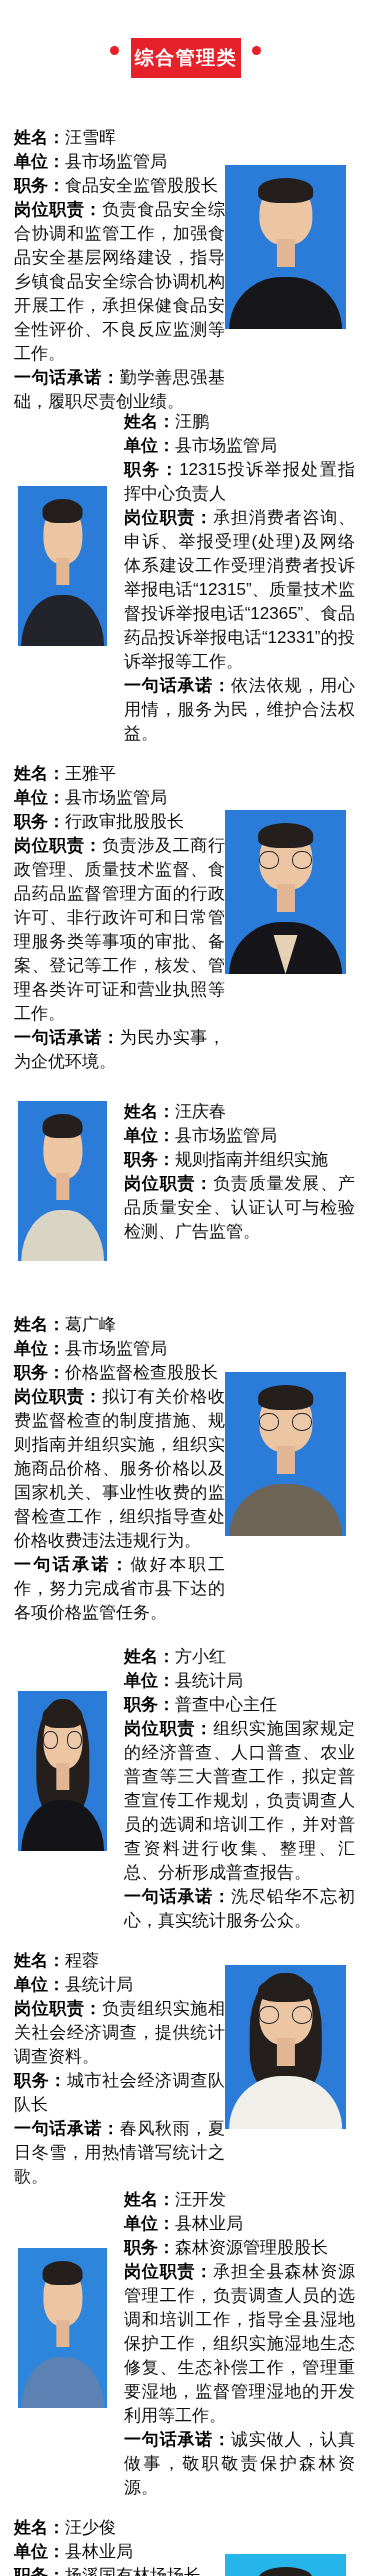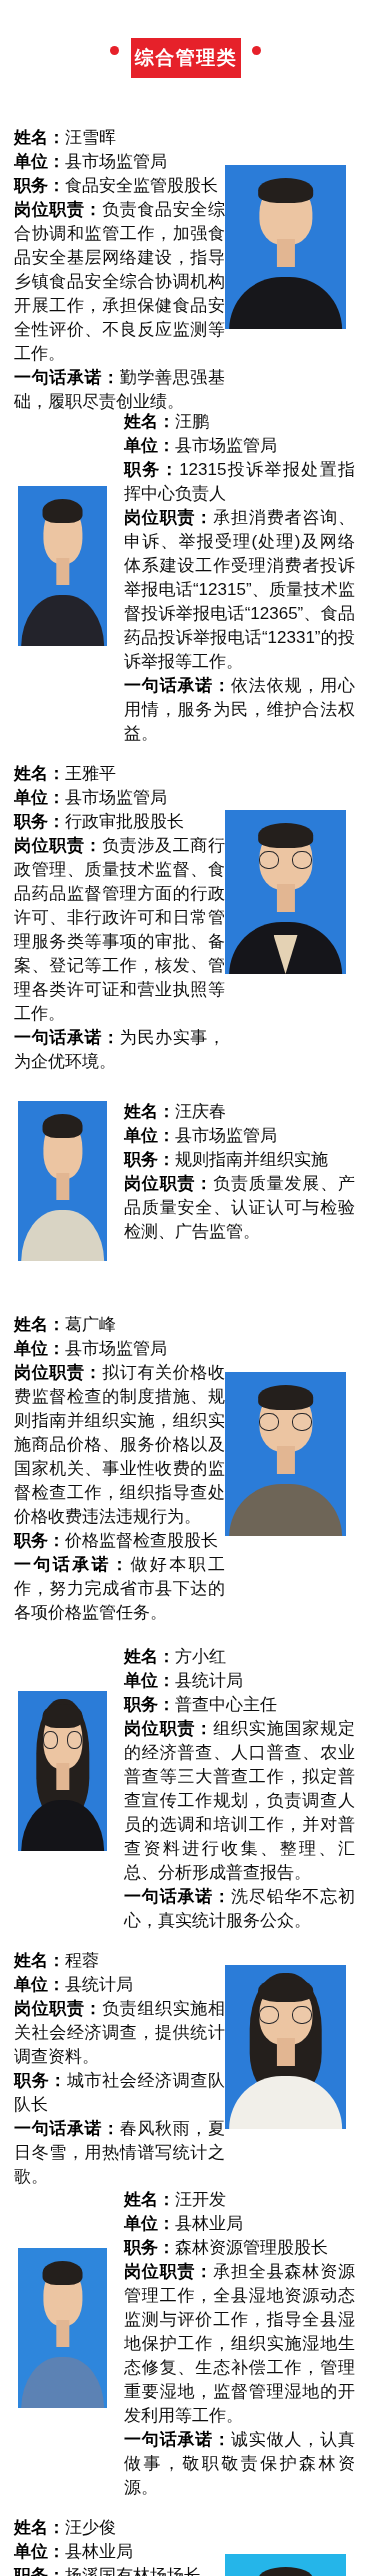--- a/index.html
+++ b/index.html
@@ -122,22 +122,22 @@
     <p><b>单位：</b><span>县市场监管局</span></p>
     <p><b>职务：</b><span>规则指南并组织实施</span></p>
     <p><b>岗位职责：</b><span>负责质量发展、产品质量安全、认证认可与检验检测、广告监管。</span></p>
   </div>
 </section>
 
 <section class="entry" style="top:1313px">
   <div class="txt tl">
     <p><b>姓名：</b><span>葛广峰</span></p>
     <p><b>单位：</b><span>县市场监管局</span></p>
+    <p><b>职务：</b><span>价格监督检查股股长</span></p>
     <p><b>岗位职责：</b><span>拟订有关价格收费监督检查的制度措施、规则指南并组织实施，组织实施商品价格、服务价格以及国家机关、事业性收费的监督检查工作，组织指导查处价格收费违法违规行为。</span></p>
-    <p><b>职务：</b><span>价格监督检查股股长</span></p>
     <p><b>一句话承诺：</b><span>做好本职工作，努力完成省市县下达的各项价格监管任务。</span></p>
   </div>
   <div class="photo pr p5 gls" style="top:59px" title="中年男性证件照，戴眼镜，灰褐色夹克，蓝色背景">
     <i class="hd"></i>
       <i class="fr"></i>
       <i class="nk"></i>
       <i class="bd"></i>
       <i class="gl gll"></i>
       <i class="gl glr"></i>
   </div>
@@ -185,21 +185,21 @@
   <div class="photo pl p8" style="top:60px" title="中老年男性证件照，蓝色衬衫，蓝色背景">
     <i class="hd"></i>
       <i class="fr"></i>
       <i class="nk"></i>
       <i class="bd"></i>
   </div>
   <div class="txt tr">
     <p><b>姓名：</b><span>汪开发</span></p>
     <p><b>单位：</b><span>县林业局</span></p>
     <p><b>职务：</b><span>森林资源管理股股长</span></p>
-    <p><b>岗位职责：</b><span>承担全县森林资源管理工作，全县湿地资源动态监测与评价工作，指导全县湿地保护工作，组织实施湿地生态修复、生态补偿工作，管理重要湿地，监督管理湿地的开发利用等工作。</span></p>
+    <p><b>岗位职责：</b><span>承担全县森林资源管理工作，负责调查人员的选调和培训工作，指导全县湿地保护工作，组织实施湿地生态修复、生态补偿工作，管理重要湿地，监督管理湿地的开发利用等工作。</span></p>
     <p><b>一句话承诺：</b><span>诚实做人，认真做事，敬职敬责保护森林资源。</span></p>
   </div>
 </section>
 
 <section class="entry" style="top:2516px">
   <div class="txt tl">
     <p><b>姓名：</b><span>汪少俊</span></p>
     <p><b>单位：</b><span>县林业局</span></p>
     <p><b>职务：</b><span>扬溪国有林场场长</span></p>
 

